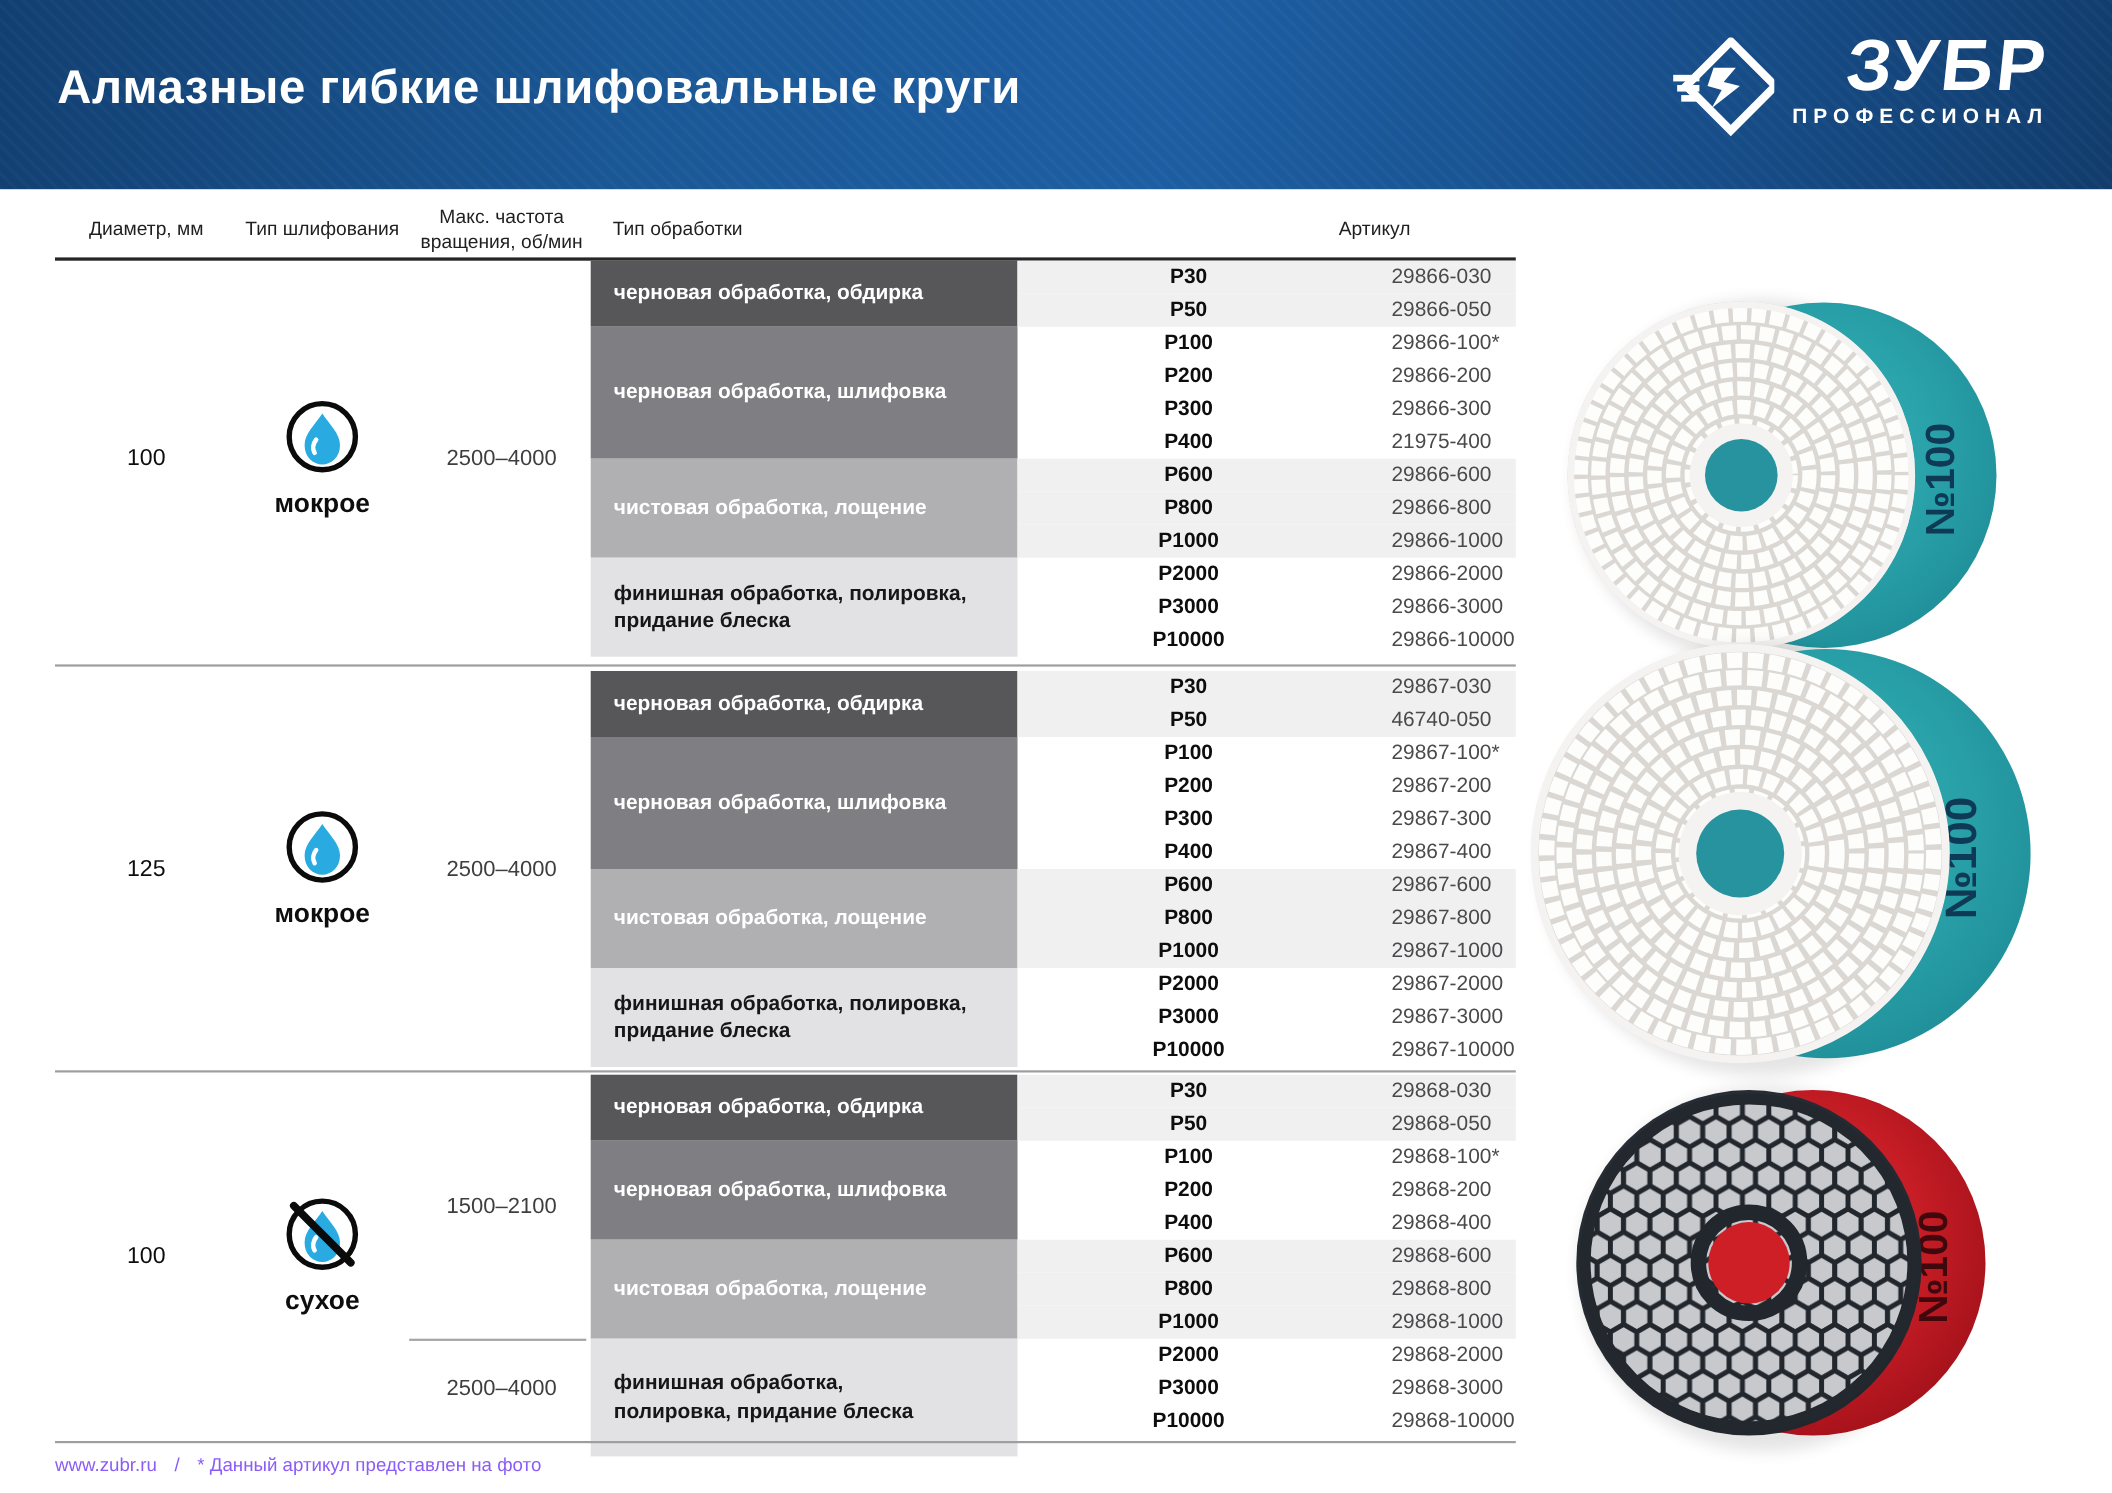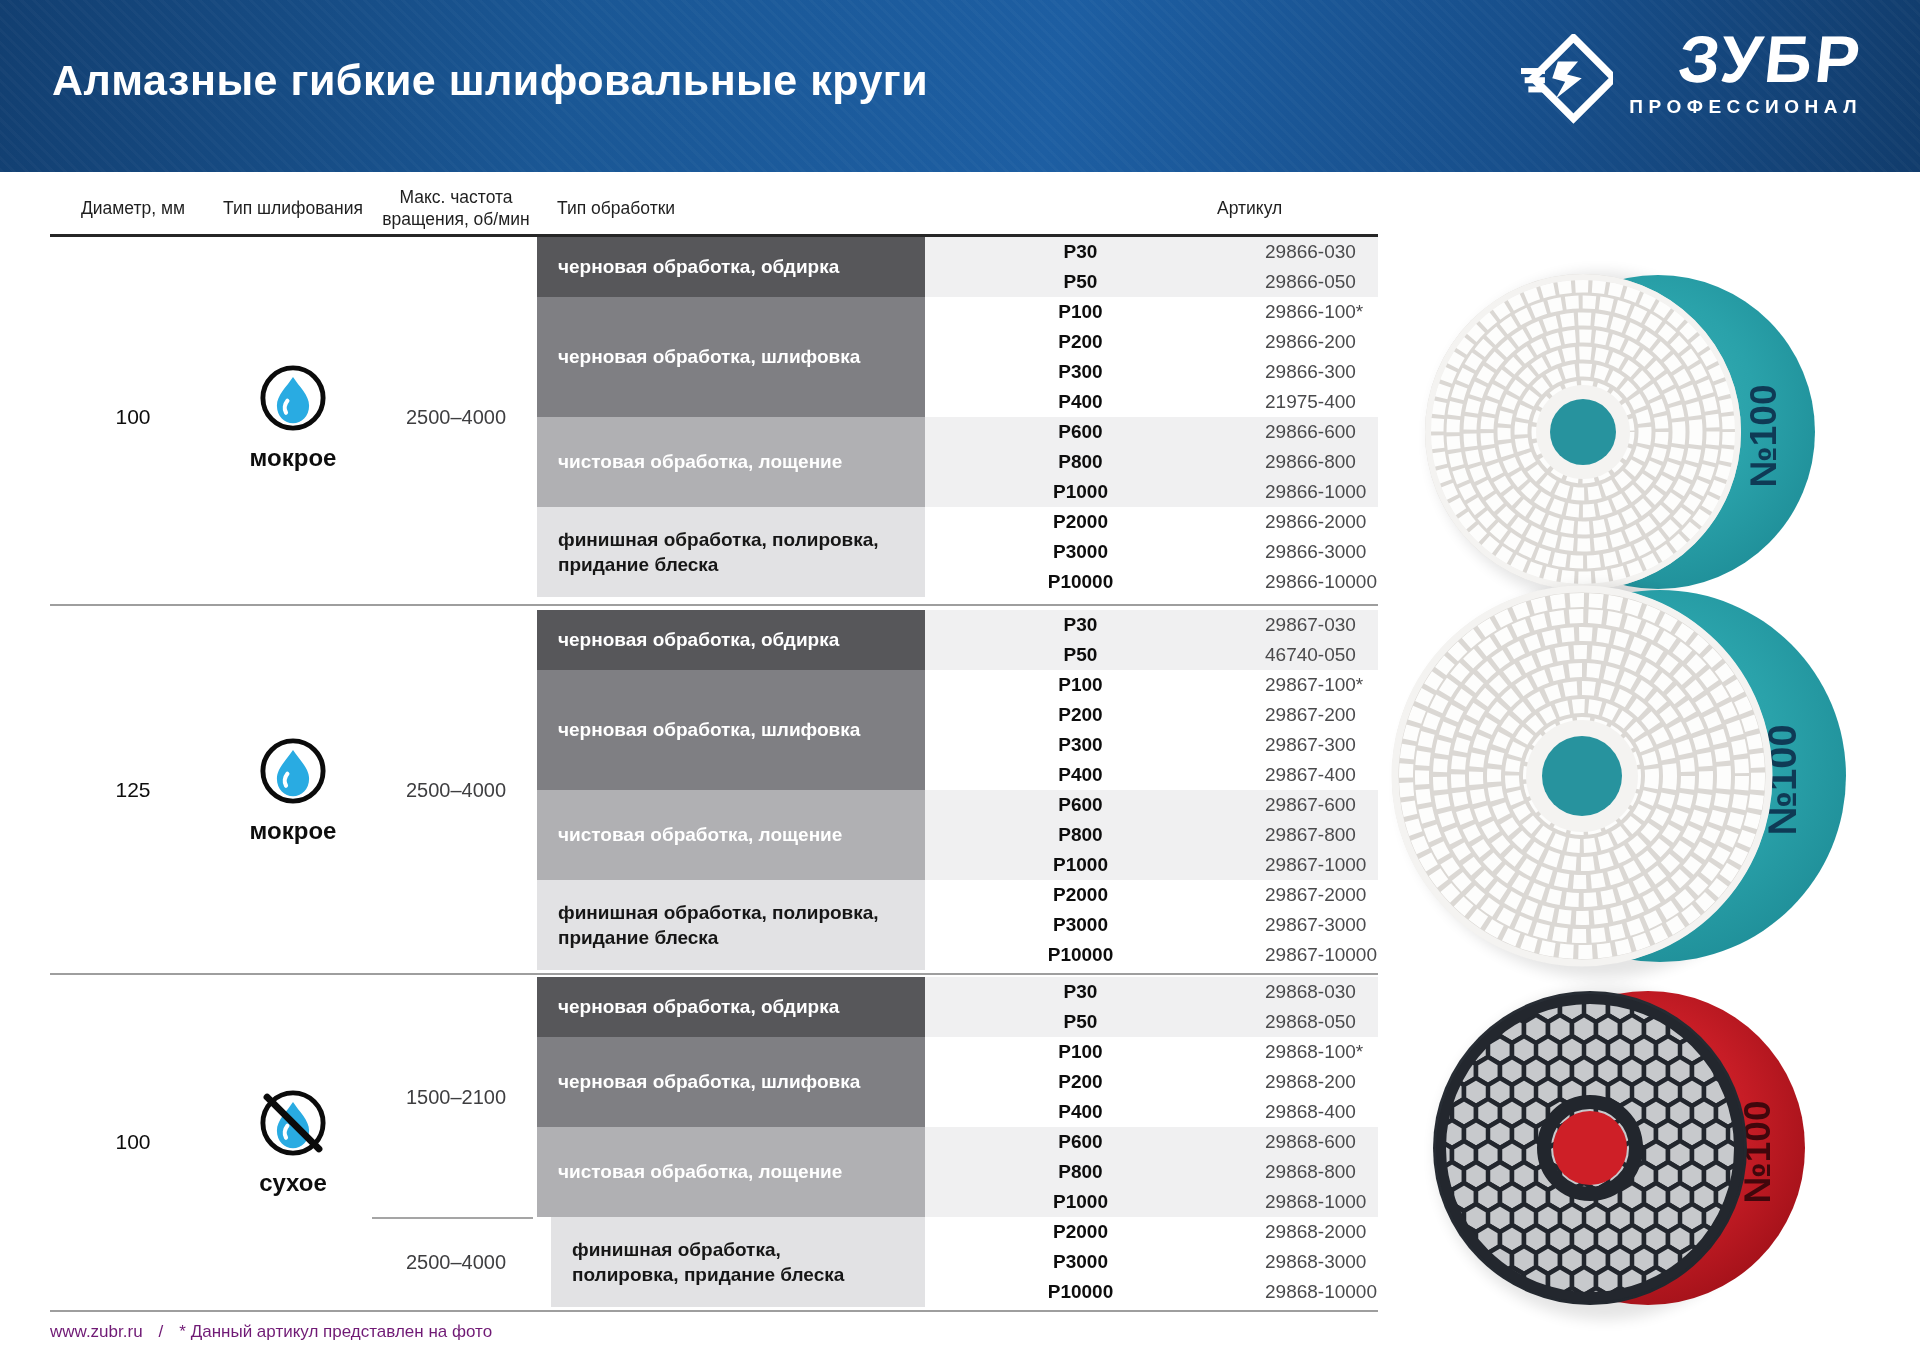--- a/index.html
+++ b/index.html
@@ -47,21 +47,21 @@
   .sh-medium{background:#7f7f83;color:#fff;}
   .sh-light{background:#b0b0b3;color:#fff;}
   .sh-lightest{background:#e2e2e4;color:#161616;}
   .g-rows{position:absolute;left:925px;top:0;width:453px;}
   .row{height:30px;display:flex;align-items:center;padding-left:48px;}
   .row.alt{background:#f0f0f1;}
   .grit{width:215px;text-align:center;font-weight:bold;font-size:19px;color:#0d0d0d;}
   .sku{padding-left:77px;font-size:19px;color:#4a4a4c;}
 
   
-  .footer{position:absolute;left:50px;top:1322px;font-size:17px;color:#701a75;display:flex;gap:16px;}
+  .footer{position:absolute;left:50px;top:1322px;font-size:17px;color:#8b5cf6;display:flex;gap:16px;}
 
   
   .discs{position:absolute;left:0;top:0;pointer-events:none;}
   .badge{font-family:"Liberation Sans",sans-serif;font-weight:bold;}
 </style>
 </head>
 <body>
 
 <div class="page">
 
@@ -241,21 +241,21 @@
             </svg></div>
           <div class="lbl">сухое</div>
         </div>
         <div class="rpm-zone" style="top: 0px; height: 240px;">1500–2100</div>
         <div class="rpm-div" style="top: 240px;"></div>
         <div class="rpm-zone" style="top: 240px; height: 90px;">2500–4000</div>
         <div class="g-blocks">
           <div class="block sh-dark" style="height: 60px;">черновая обработка, обдирка</div>
           <div class="block sh-medium" style="height: 90px;">черновая обработка, шлифовка</div>
           <div class="block sh-light" style="height: 90px;">чистовая обработка, лощение</div>
-          <div class="block sh-lightest" style="height: 90px; margin-left: 14px;">финишная обработка,
+          <div class="block sh-lightest" style="height: 107px;">финишная обработка,
 полировка, придание блеска</div>
         </div>
         <div class="g-rows">
           <div class="row alt">
             <span class="grit">P30</span>
             <span class="sku">29868-030</span>
           </div>
           <div class="row alt">
             <span class="grit">P50</span>
             <span class="sku">29868-050</span>

